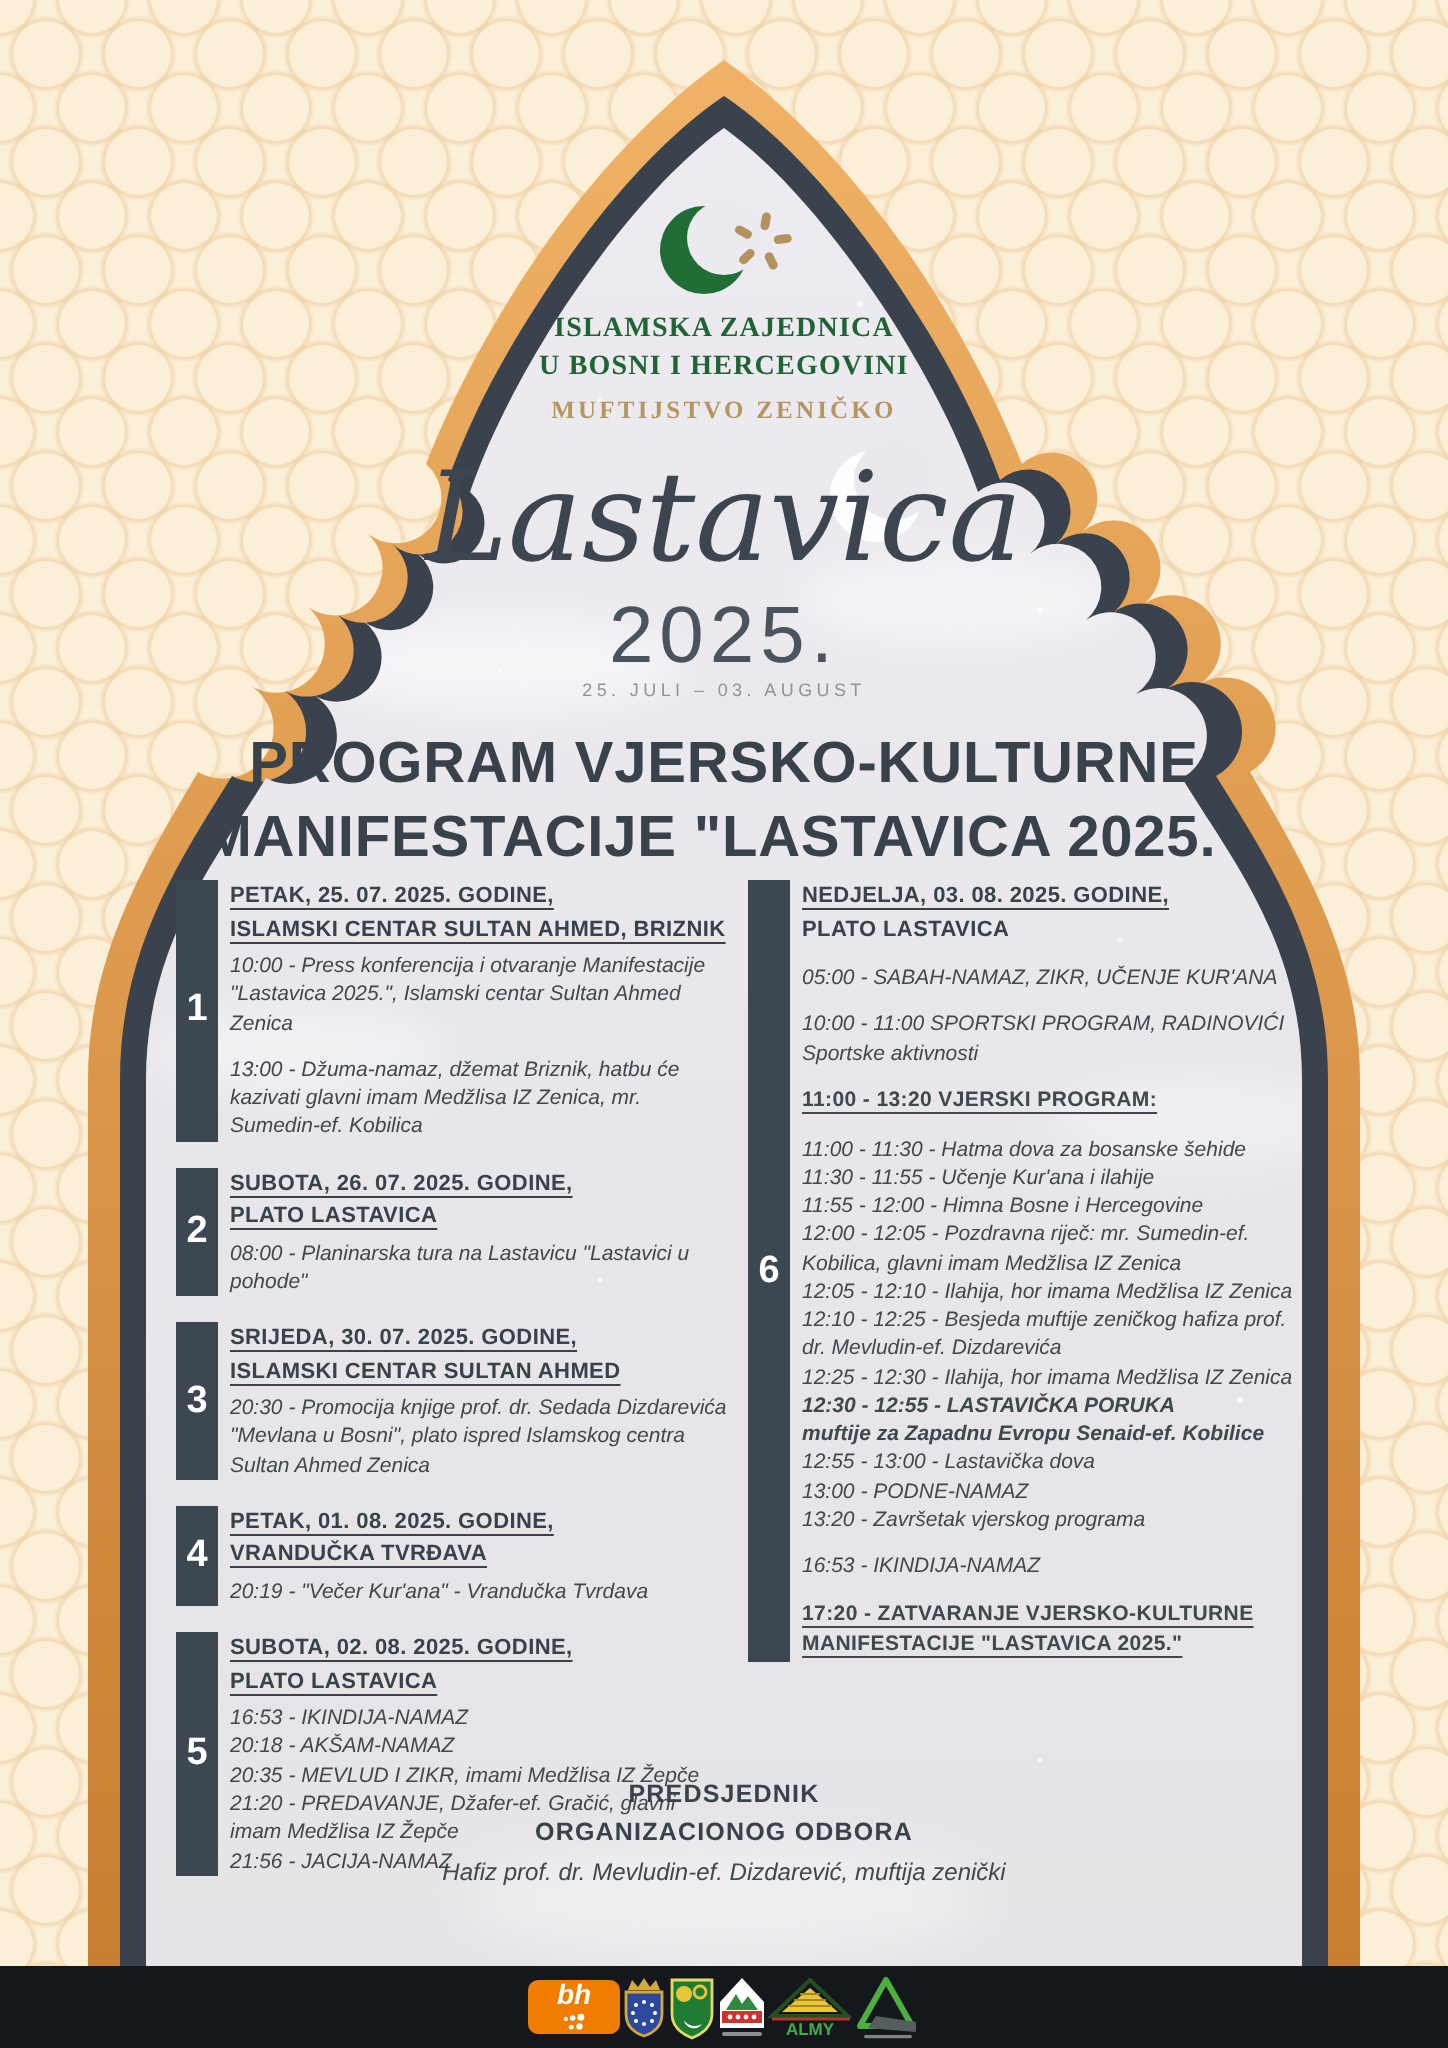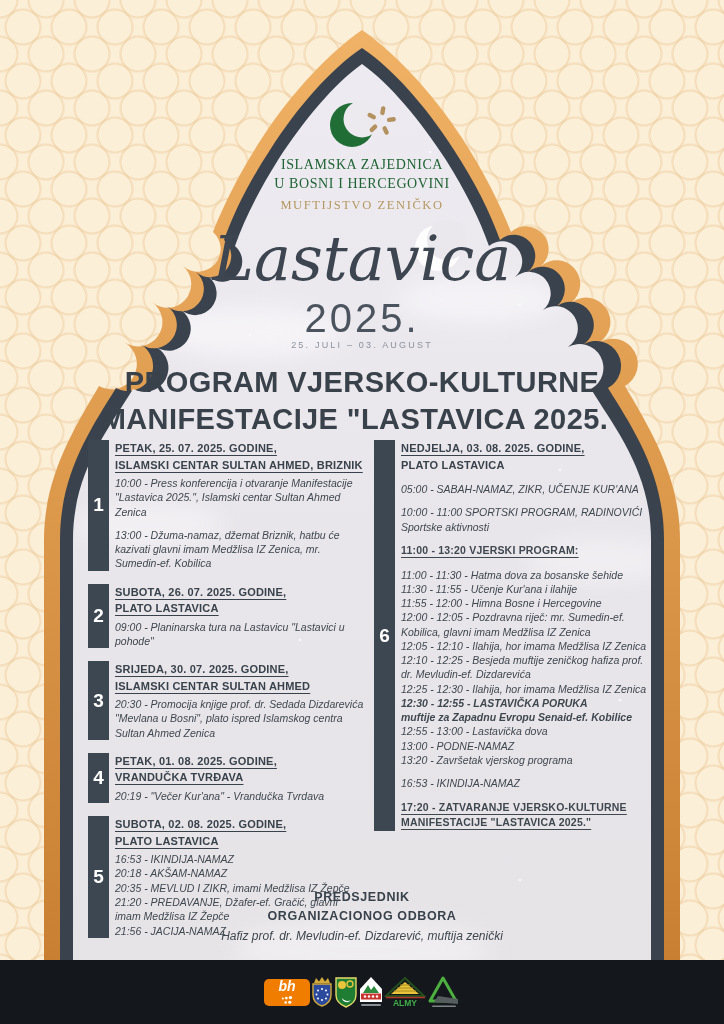--- a/index.html
+++ b/index.html
@@ -7,21 +7,21 @@
   .poster{position:relative;width:724px;height:1024px;
     background-color:#fcefd8;
     background-image:
       radial-gradient(circle, rgba(235,200,150,0) 16px, rgba(235,200,150,.55) 17px, rgba(235,200,150,0) 19.5px),
       radial-gradient(circle, rgba(235,200,150,0) 16px, rgba(235,200,150,.55) 17px, rgba(235,200,150,0) 19.5px);
     background-size:46px 54px;background-position:0 0,23px 27px;}
   .arch-svg{position:absolute;left:0;top:0;}
   .content{position:absolute;left:0;top:0;width:724px;height:1024px;}
 
   .org-block{position:absolute;top:156px;left:0;width:724px;text-align:center;
-    font-family:"Liberation Serif",serif;color:#1e6434;font-weight:normal;
+    font-family:"Liberation Serif",serif;color:#1e6434;font-weight:bold;
     font-size:14px;letter-spacing:.6px;line-height:1.35;}
   .org-block .muft{color:#b4975e;font-size:12.5px;letter-spacing:1.6px;margin-top:3px;}
 
   .script-title{position:absolute;top:228px;left:0;width:724px;text-align:center;
     font-family:"DejaVu Serif",serif;font-style:italic;font-size:62px;color:#3c4550;line-height:1;}
   .year{position:absolute;top:296px;left:0;width:724px;text-align:center;
     font-size:40px;color:#4b545e;letter-spacing:3px;font-weight:normal;}
   .dates{position:absolute;top:340px;left:0;width:724px;text-align:center;
     font-size:9px;color:#8d929c;letter-spacing:2.2px;}
 
@@ -39,21 +39,21 @@
   .item-heading .u{text-decoration:underline;text-underline-offset:2.5px;text-decoration-thickness:1.2px;}
   .entry{font-size:10.5px;font-style:italic;color:#3f474f;line-height:1.36;}
   .entry.bold{font-weight:bold;}
   .entry.header{font-style:normal;font-weight:bold;text-decoration:underline;text-underline-offset:2.5px;letter-spacing:.2px;line-height:1.5;}
   .entry.gap{margin-top:9px;}
 
   .closing{position:absolute;top:888px;left:0;width:724px;text-align:center;color:#39424b;}
   .closing .c1{font-size:12.5px;font-weight:bold;letter-spacing:.6px;line-height:1.5;}
   .closing .sig{font-size:12px;font-style:italic;margin-top:3px;color:#3f474f;}
 
-  .footer-band{position:absolute;left:0;bottom:0;width:724px;height:64px;background:#14181c;
+  .footer-band{position:absolute;left:0;bottom:0;width:724px;height:41px;background:#14181c;
     display:flex;align-items:center;justify-content:center;}
   .logo-item{display:flex;flex-direction:column;align-items:center;justify-content:center;}
   .bh-logo{width:46px;height:27px;background:#f07d00;border-radius:5px;display:flex;align-items:center;justify-content:center;gap:2px;}
   .bh-logo .bh-txt{color:#fff;font-weight:bold;font-style:italic;font-size:14px;line-height:1;}
 </style>
 </head>
 <body>
 
 <div class="poster">
 
@@ -151,21 +151,21 @@
         </div>
         <div class="sched-item">
           <div class="num-bar">
             <span>2</span>
           </div>
           <div class="item-body">
             <div class="item-heading">
               <div class="u">SUBOTA, 26. 07. 2025. GODINE,</div>
               <div class="u">PLATO LASTAVICA</div>
             </div>
-            <div class="entry">09:00 - Planinarska tura na Lastavicu "Lastavici u pohode"</div>
+            <div class="entry">08:00 - Planinarska tura na Lastavicu "Lastavici u pohode"</div>
           </div>
         </div>
         <div class="sched-item">
           <div class="num-bar">
             <span>3</span>
           </div>
           <div class="item-body">
             <div class="item-heading">
               <div class="u">SRIJEDA, 30. 07. 2025. GODINE,</div>
               <div class="u">ISLAMSKI CENTAR SULTAN AHMED</div>

